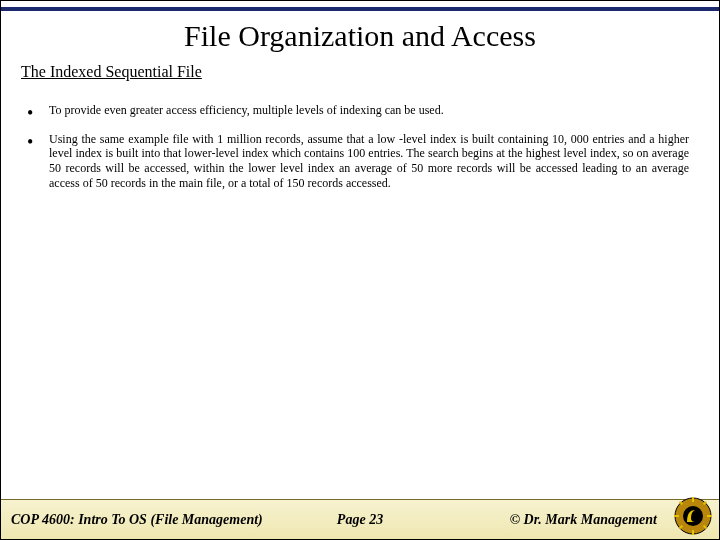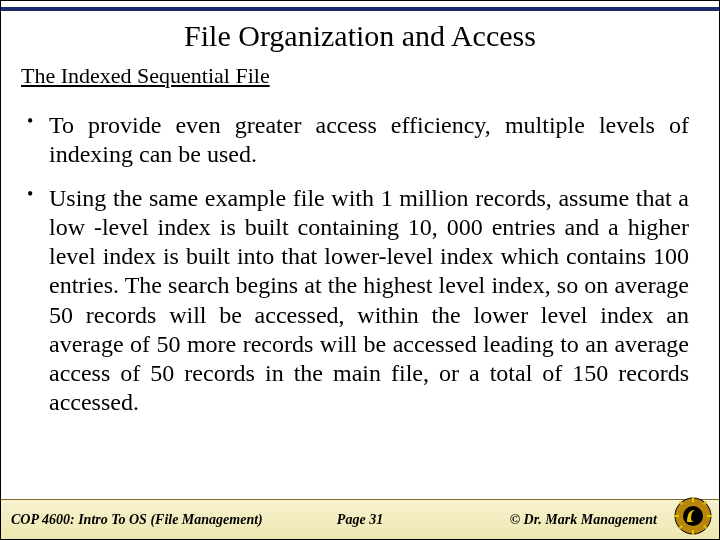--- a/index.html
+++ b/index.html
@@ -26,39 +26,39 @@
   }
   .title {
     font-size: 30px;
     text-align: center;
     color: #000;
     margin: 8px 0 10px 0;
     font-weight: normal;
     flex-shrink: 0;
   }
   .subtitle {
-    font-size: 22px;
+    font-size: 16px;
     text-decoration: underline;
     margin: 0 20px 8px 20px;
     color: #000;
     flex-shrink: 0;
   }
   .content {
     flex: 1;
     padding: 0 20px;
   }
   ul.bullets {
     list-style: none;
     color: #000;
   }
   ul.bullets > li {
     position: relative;
     padding-left: 24px;
     margin: 14px 10px 14px 4px;
-    font-size: 24px;
+    font-size: 12px;
     line-height: 1.22;
     text-align: justify;
   }
   ul.bullets > li::before {
     content: "•";
     position: absolute;
     left: 2px;
     top: 0;
     font-size: 18px;
   }
@@ -112,21 +112,21 @@
 
   <div class="content">
     <ul class="bullets">
       <li>To provide even greater access efficiency, multiple levels of indexing can be used.</li>
       <li>Using the same example file with 1 million records, assume that a low -level index is built containing 10, 000 entries and a higher level index is built into that lower-level index which contains 100 entries.  The search begins at the highest level index, so on average 50 records will be accessed, within the lower level index an average of 50 more records will be accessed leading to an average access of 50 records in the main file, or a total of 150 records accessed.</li>
     </ul>
   </div>
 
   <div class="footer">
     <span class="course">COP 4600: Intro To OS  (File Management)</span>
-    <span class="page">Page 31</span>
+    <span class="page">Page 23</span>
     <span class="author">© Dr. Mark Management</span>
     <div class="logo">
       <svg viewBox="0 0 40 40">
         <circle cx="20" cy="20" r="18" fill="#b8860b" stroke="#000" stroke-width="1"></circle>
         <circle cx="20" cy="20" r="10" fill="#000"></circle>
         <g fill="#e6c200">
           <rect x="19" y="1" width="2" height="5"></rect>
           <rect x="19" y="34" width="2" height="5"></rect>
           <rect x="1" y="19" width="5" height="2"></rect>
           <rect x="34" y="19" width="5" height="2"></rect>

